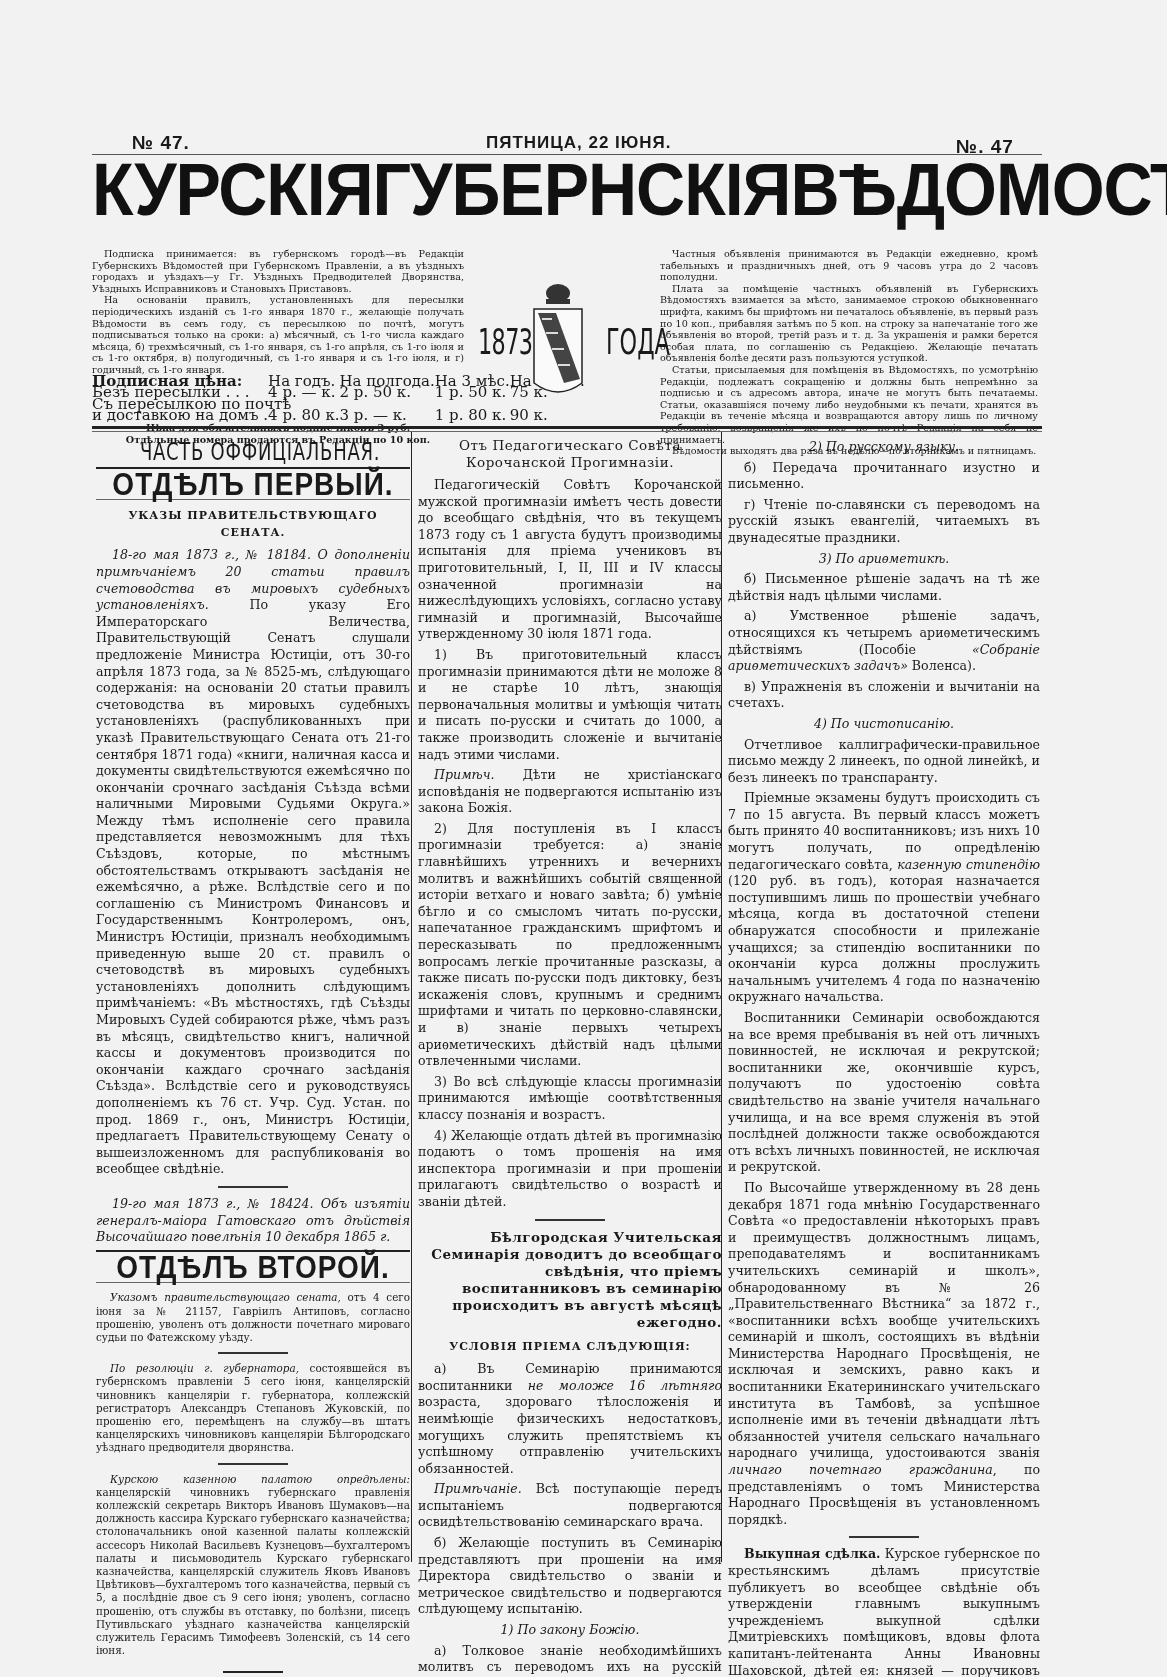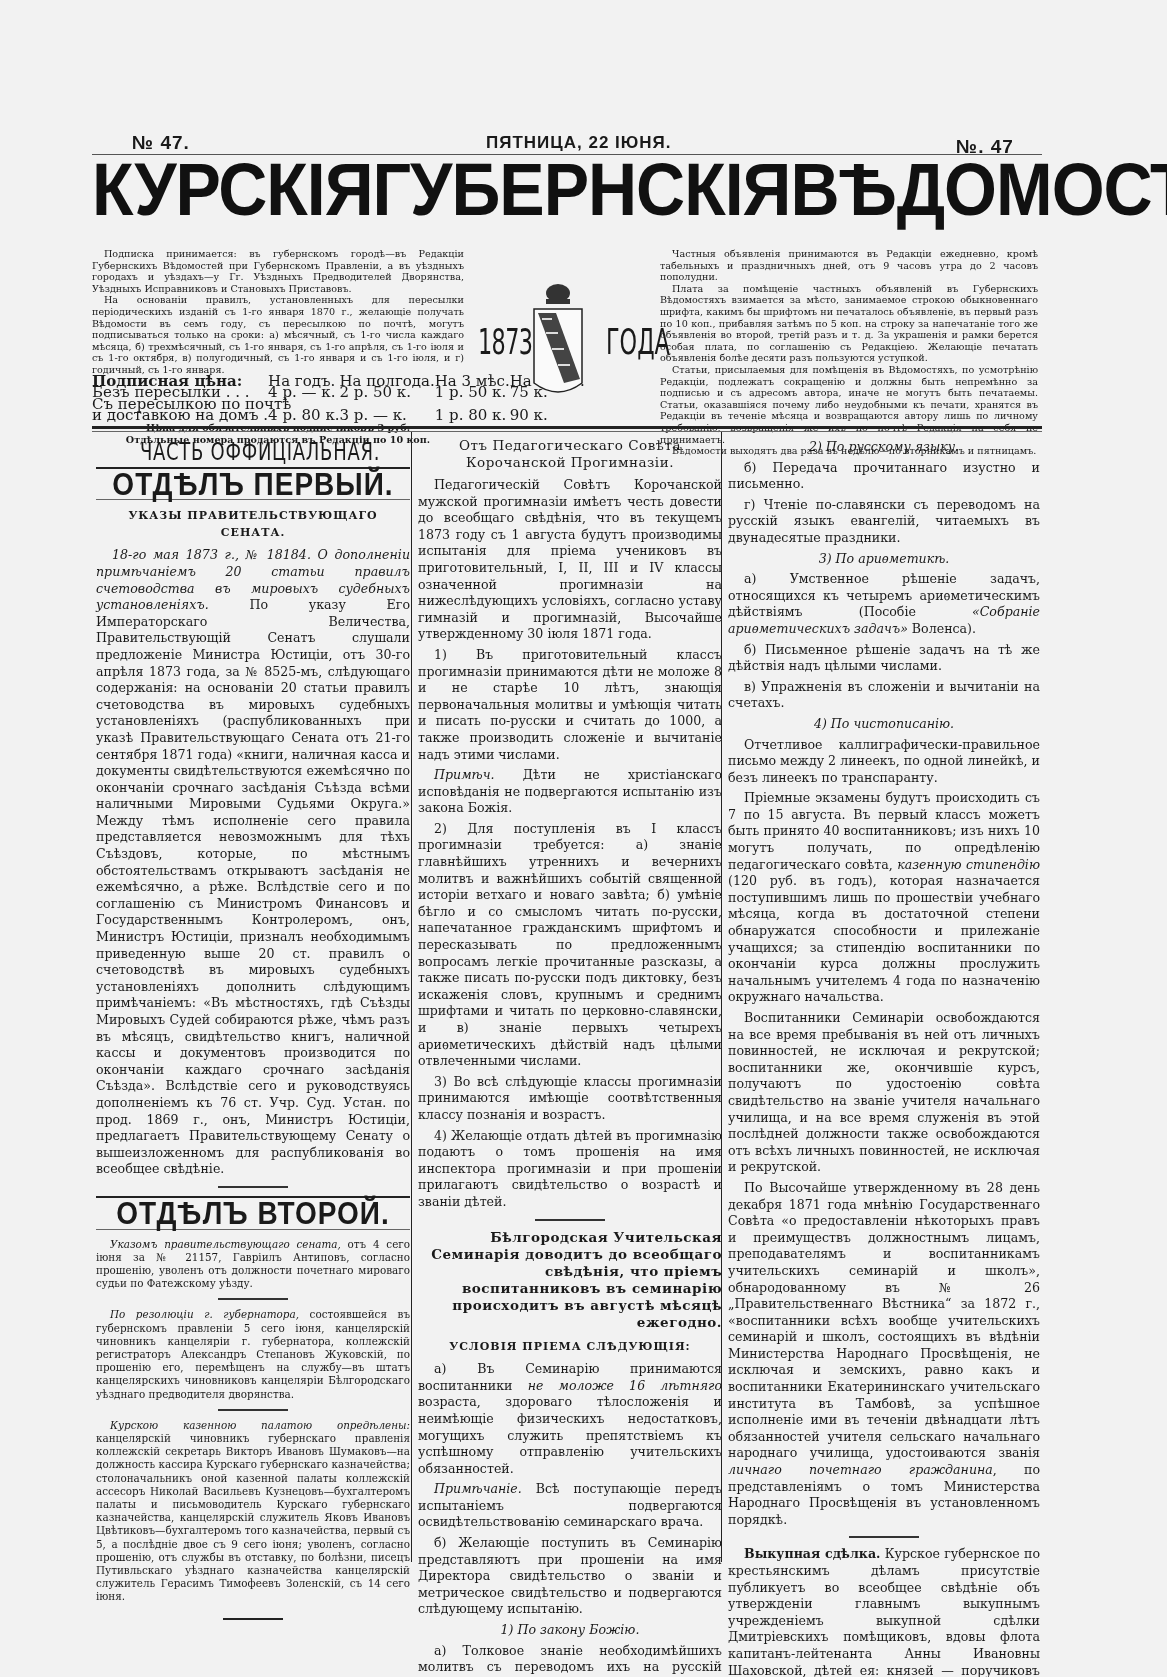--- a/index.html
+++ b/index.html
@@ -148,20 +148,21 @@
   <div class="vrule vr2"></div>
 
   <div class="col col1">
     <div class="part-title">ЧАСТЬ ОФФИЦІАЛЬНАЯ.</div>
     <div class="rule-thick"></div>
     <div class="dept-title">ОТДѢЛЪ ПЕРВЫЙ.</div>
     <div class="rule-thin"></div>
     <div class="section-head">УКАЗЫ ПРАВИТЕЛЬСТВУЮЩАГО СЕНАТА.</div>
     <p><span class="it">18-го мая 1873 г., № 18184. О дополненіи примѣчаніемъ 20 статьи правилъ счетоводства въ мировыхъ судебныхъ установленіяхъ.</span><span> По указу Его Императорскаго Величества, Правительствующій Сенатъ слушали предложеніе Министра Юстиціи, отъ 30-го апрѣля 1873 года, за № 8525-мъ, слѣдующаго содержанія: на основаніи 20 статьи правилъ счетоводства въ мировыхъ судебныхъ установленіяхъ (распубликованныхъ при указѣ Правительствующаго Сената отъ 21-го сентября 1871 года) «книги, наличная касса и документы свидѣтельствуются ежемѣсячно по окончаніи срочнаго засѣданія Съѣзда всѣми наличными Мировыми Судьями Округа.» Между тѣмъ исполненіе сего правила представляется невозможнымъ для тѣхъ Съѣздовъ, которые, по мѣстнымъ обстоятельствамъ открываютъ засѣданія не ежемѣсячно, а рѣже. Вслѣдствіе сего и по соглашенію съ Министромъ Финансовъ и Государственнымъ Контролеромъ, онъ, Министръ Юстиціи, призналъ необходимымъ приведенную выше 20 ст. правилъ о счетоводствѣ въ мировыхъ судебныхъ установленіяхъ дополнить слѣдующимъ примѣчаніемъ: «Въ мѣстностяхъ, гдѣ Съѣзды Мировыхъ Судей собираются рѣже, чѣмъ разъ въ мѣсяцъ, свидѣтельство книгъ, наличной кассы и документовъ производится по окончаніи каждаго срочнаго засѣданія Съѣзда». Вслѣдствіе сего и руководствуясь дополненіемъ къ 76 ст. Учр. Суд. Устан. по прод. 1869 г., онъ, Министръ Юстиціи, предлагаетъ Правительствующему Сенату о вышеизложенномъ для распубликованія во всеобщее свѣдѣніе.</span></p>
     <div class="short-rule"></div>
+    <p class="it">19-го мая 1873 г., № 18424. Объ изъятіи генералъ-маіора Гатовскаго отъ дѣйствія Высочайшаго повелѣнія 10 декабря 1865 г.</p>
     <div class="rule-thick"></div>
     <div class="dept-title">ОТДѢЛЪ ВТОРОЙ.</div>
     <div class="rule-thin"></div>
     <div class="small-col">
       <p style="margin-top:8px"><span class="it">Указомъ правительствующаго сената,</span><span> отъ 4 сего іюня за № 21157, Гавріилъ Антиповъ, согласно прошенію, уволенъ отъ должности почетнаго мироваго судьи по Фатежскому уѣзду.</span></p>
       <div class="short-rule"></div>
       <p><span class="it">По резолюціи г. губернатора,</span><span> состоявшейся въ губернскомъ правленіи 5 сего іюня, канцелярскій чиновникъ канцеляріи г. губернатора, коллежскій регистраторъ Александръ Степановъ Жуковскій, по прошенію его, перемѣщенъ на службу—въ штатъ канцелярскихъ чиновниковъ канцеляріи Бѣлгородскаго уѣзднаго предводителя дворянства.</span></p>
       <div class="short-rule"></div>
       <p><span class="it">Курскою казенною палатою опредѣлены:</span><span> канцелярскій чиновникъ губернскаго правленія коллежскій секретарь Викторъ Ивановъ Шумаковъ—на должность кассира Курскаго губернскаго казначейства; столоначальникъ оной казенной палаты коллежскій ассесоръ Николай Васильевъ Кузнецовъ—бухгалтеромъ палаты и письмоводитель Курскаго губернскаго казначейства, канцелярскій служитель Яковъ Ивановъ Цвѣтиковъ—бухгалтеромъ того казначейства, первый съ 5, а послѣдніе двое съ 9 сего іюня; уволенъ, согласно прошенію, отъ службы въ отставку, по болѣзни, писецъ Путивльскаго уѣзднаго казначейства канцелярскій служитель Герасимъ Тимофеевъ Золенскій, съ 14 сего іюня.</span></p>
     </div>
@@ -185,22 +186,22 @@
     <div class="sub-centered">1) По закону Божію.</div>
     <p><span>а) Толковое знаніе необходимѣйшихъ молитвъ съ переводомъ ихъ на русскій языкъ. (Руководство: </span><span class="it">«Переводъ на русскій языкъ употребительныхъ молитвъ»</span></p>
 
   </div>
 
   <div class="col col3">
     <div class="sub-centered">2) По русскому языку.</div>
     <p>б) Передача прочитаннаго изустно и письменно.</p>
     <p>г) Чтеніе по-славянски съ переводомъ на русскій языкъ евангелій, читаемыхъ въ двунадесятые праздники.</p>
     <div class="sub-centered">3) По ариѳметикѣ.</div>
+    <p>б) Письменное рѣшеніе задачъ на тѣ же дѣйствія надъ цѣлыми числами.</p>
     <p><span>а) Умственное рѣшеніе задачъ, относящихся къ четыремъ ариѳметическимъ дѣйствіямъ (Пособіе </span><span class="it">«Собраніе ариѳметическихъ задачъ»</span><span> Воленса).</span></p>
-    <p>б) Письменное рѣшеніе задачъ на тѣ же дѣйствія надъ цѣлыми числами.</p>
     <p>в) Упражненія въ сложеніи и вычитаніи на счетахъ.</p>
     <div class="sub-centered">4) По чистописанію.</div>
     <p>Отчетливое каллиграфически-правильное письмо между 2 линеекъ, по одной линейкѣ, и безъ линеекъ по транспаранту.</p>
     <p><span>Пріемные экзамены будутъ происходить съ 7 по 15 августа. Въ первый классъ можетъ быть принято 40 воспитанниковъ; изъ нихъ 10 могутъ получать, по опредѣленію педагогическаго совѣта, </span><span class="it">казенную стипендію</span><span> (120 руб. въ годъ), которая назначается поступившимъ лишь по прошествіи учебнаго мѣсяца, когда въ достаточной степени обнаружатся способности и прилежаніе учащихся; за стипендію воспитанники по окончаніи курса должны прослужить начальнымъ учителемъ 4 года по назначенію окружнаго начальства.</span></p>
     <p>Воспитанники Семинаріи освобождаются на все время пребыванія въ ней отъ личныхъ повинностей, не исключая и рекрутской; воспитанники же, окончившіе курсъ, получаютъ по удостоенію совѣта свидѣтельство на званіе учителя начальнаго училища, и на все время служенія въ этой послѣдней должности также освобождаются отъ всѣхъ личныхъ повинностей, не исключая и рекрутской.</p>
     <p><span>По Высочайше утвержденному въ 28 день декабря 1871 года мнѣнію Государственнаго Совѣта «о предоставленіи нѣкоторыхъ правъ и преимуществъ должностнымъ лицамъ, преподавателямъ и воспитанникамъ учительскихъ семинарій и школъ», обнародованному въ № 26 „Правительственнаго Вѣстника“ за 1872 г., «воспитанники всѣхъ вообще учительскихъ семинарій и школъ, состоящихъ въ вѣдѣніи Министерства Народнаго Просвѣщенія, не исключая и земскихъ, равно какъ и воспитанники Екатерининскаго учительскаго института въ Тамбовѣ, за успѣшное исполненіе ими въ теченіи двѣнадцати лѣтъ обязанностей учителя сельскаго начальнаго народнаго училища, удостоиваются званія </span><span class="it">личнаго почетнаго гражданина</span><span>, по представленіямъ о томъ Министерства Народнаго Просвѣщенія въ установленномъ порядкѣ.</span></p>
     <div class="short-rule"></div>
     <p><span class="b">Выкупная сдѣлка.</span><span> Курское губернское по крестьянскимъ дѣламъ присутствіе публикуетъ во всеобщее свѣдѣніе объ утвержденіи главнымъ выкупнымъ учрежденіемъ выкупной сдѣлки Дмитріевскихъ помѣщиковъ, вдовы флота капитанъ-лейтенанта Анны Ивановны Шаховской, дѣтей ея: князей — поручиковъ Николая, Александра, юнкера Владиміра, кн-</span></p>
   </div>
 

